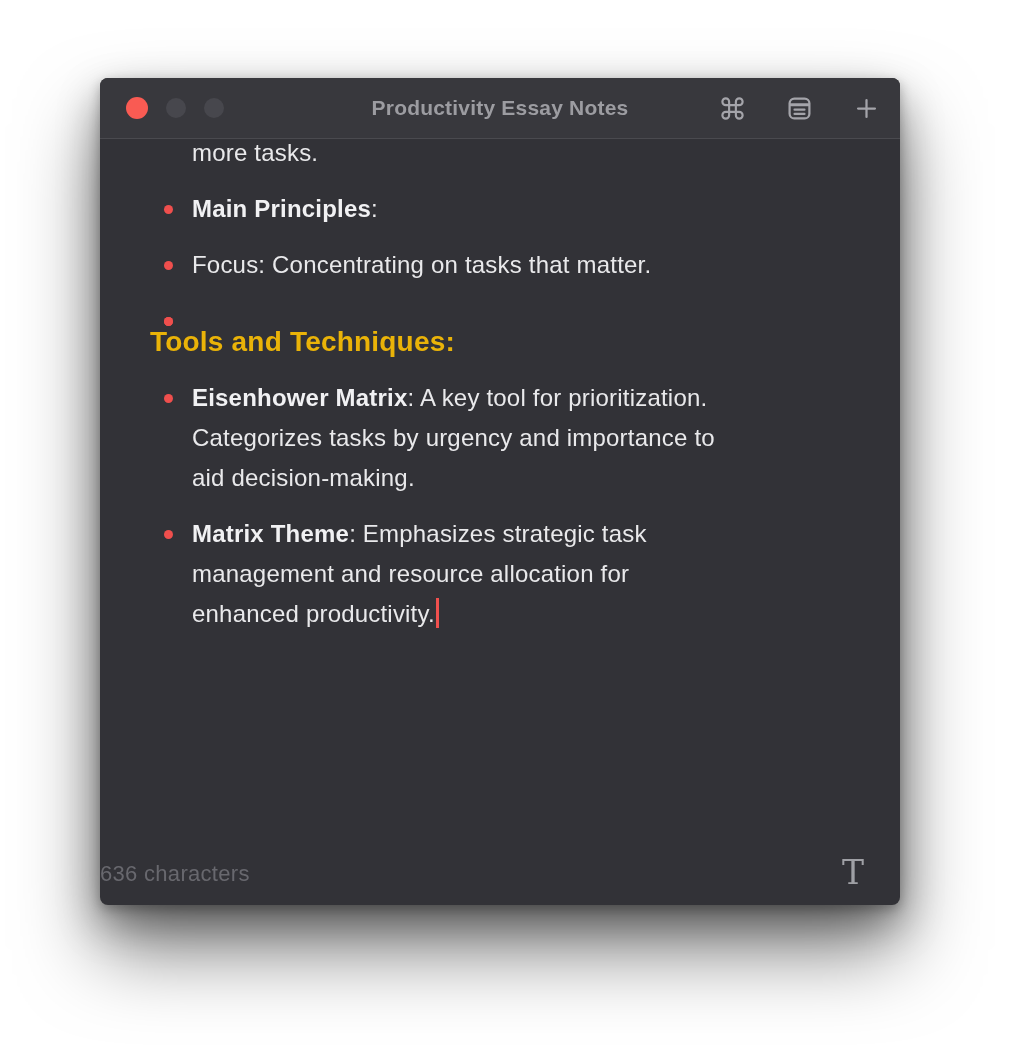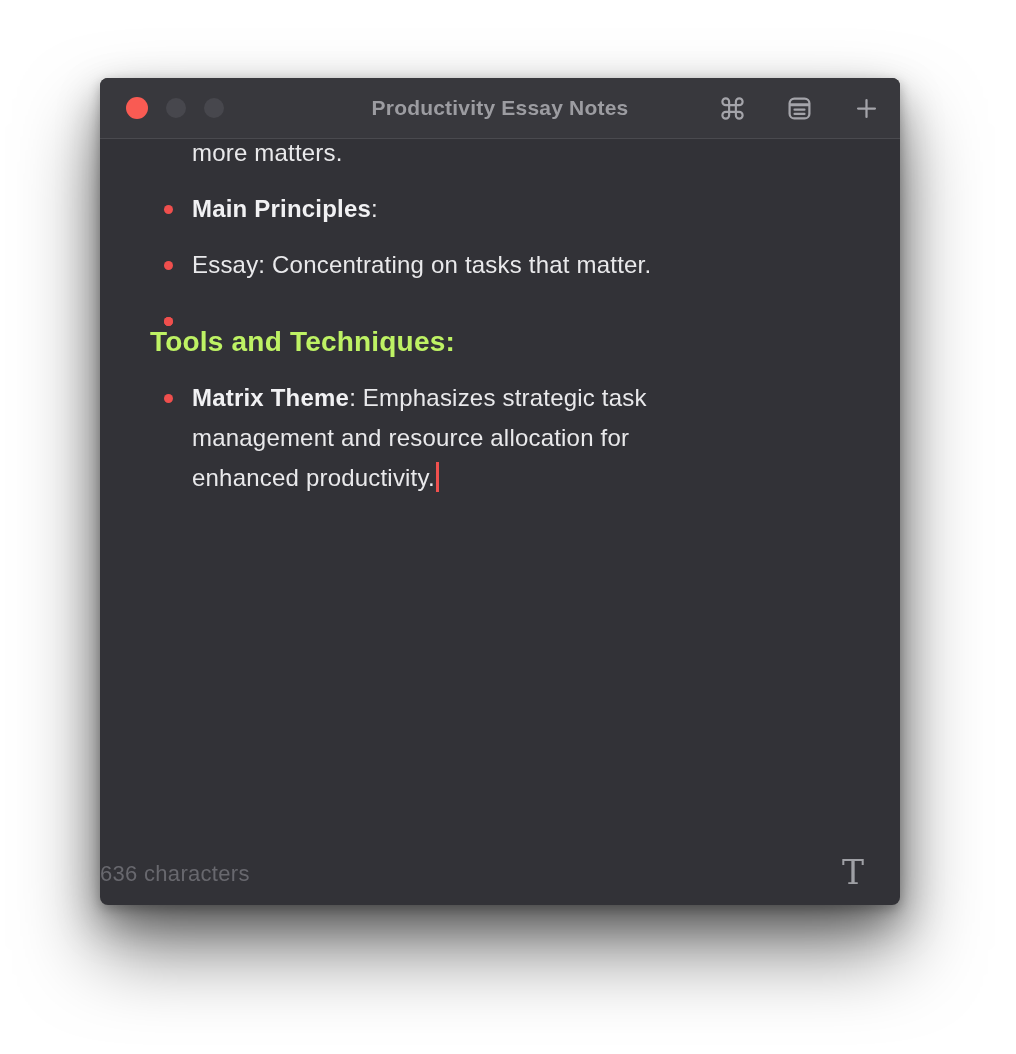--- a/index.html
+++ b/index.html
@@ -79,21 +79,21 @@
     left: 14px; top: 16px;
     width: 9px; height: 9px;
     border-radius: 50%;
     background: #ef4f4d;
   }
   .para strong { font-weight: 700; color: #f1f1f3; text-align: right; }
   .note-heading {
     font-size: 28px;
     font-weight: 700;
     line-height: 46px;
-    color: #bef264;
+    color: #eab308;
     margin: 34px 0 13px 0;
     letter-spacing: 0.2px;
   }
   .caret {
     display: inline-block;
     width: 3px; height: 30px;
     background: #f0504e;
     vertical-align: -6px;
     margin-left: 1px;
   }
@@ -152,26 +152,29 @@
       <button class="tool-btn">
         <svg width="27" height="27" viewBox="0 0 24 24" fill="none" stroke="#a4a4aa" stroke-width="2" stroke-linecap="round">
           <line x1="12" y1="4.5" x2="12" y2="19.5"></line>
           <line x1="4.5" y1="12" x2="19.5" y2="12"></line>
         </svg>
       </button>
     </div>
   </div>
 
   <div class="note-body">
-      <div class="para continuation"><span>more matters.</span></div>
+      <div class="para continuation"><span>more tasks.</span></div>
       <div class="para bullet-item"><span class="bullet-dot"></span><span><strong>Main Principles</strong>:</span></div>
-      <div class="para bullet-item"><span class="bullet-dot"></span><span>Essay: Concentrating on tasks that matter.</span></div>
+      <div class="para bullet-item"><span class="bullet-dot"></span><span>Focus: Concentrating on tasks that matter.</span></div>
       <div class="para bullet-item"><span class="bullet-dot"></span></div>
       <div class="para bullet-item"><span class="bullet-dot"></span></div>
       <h2 class="note-heading">Tools and Techniques:</h2>
+      <div class="para bullet-item"><span class="bullet-dot"></span><span><strong>Eisenhower Matrix</strong>: A key tool for prioritization.
+Categorizes tasks by urgency and importance to
+aid decision-making.</span></div>
       <div class="para bullet-item"><span class="bullet-dot"></span><span><strong>Matrix Theme</strong>: Emphasizes strategic task
 management and resource allocation for
 enhanced productivity.<span class="caret"></span></span></div>
     </div>
 
   <div class="footer">
     <span class="char-count">636 characters</span>
     <button class="format-btn">
       <span>T</span>
     </button>

